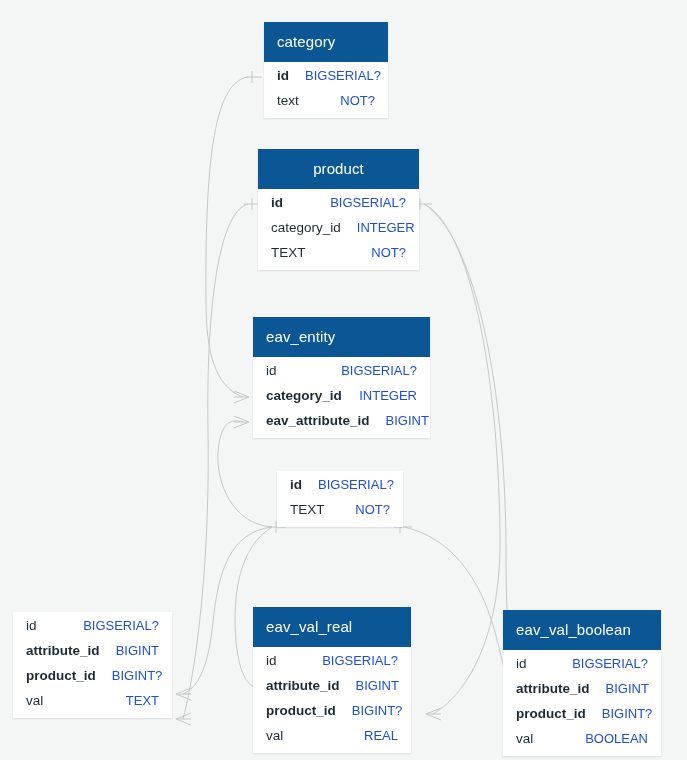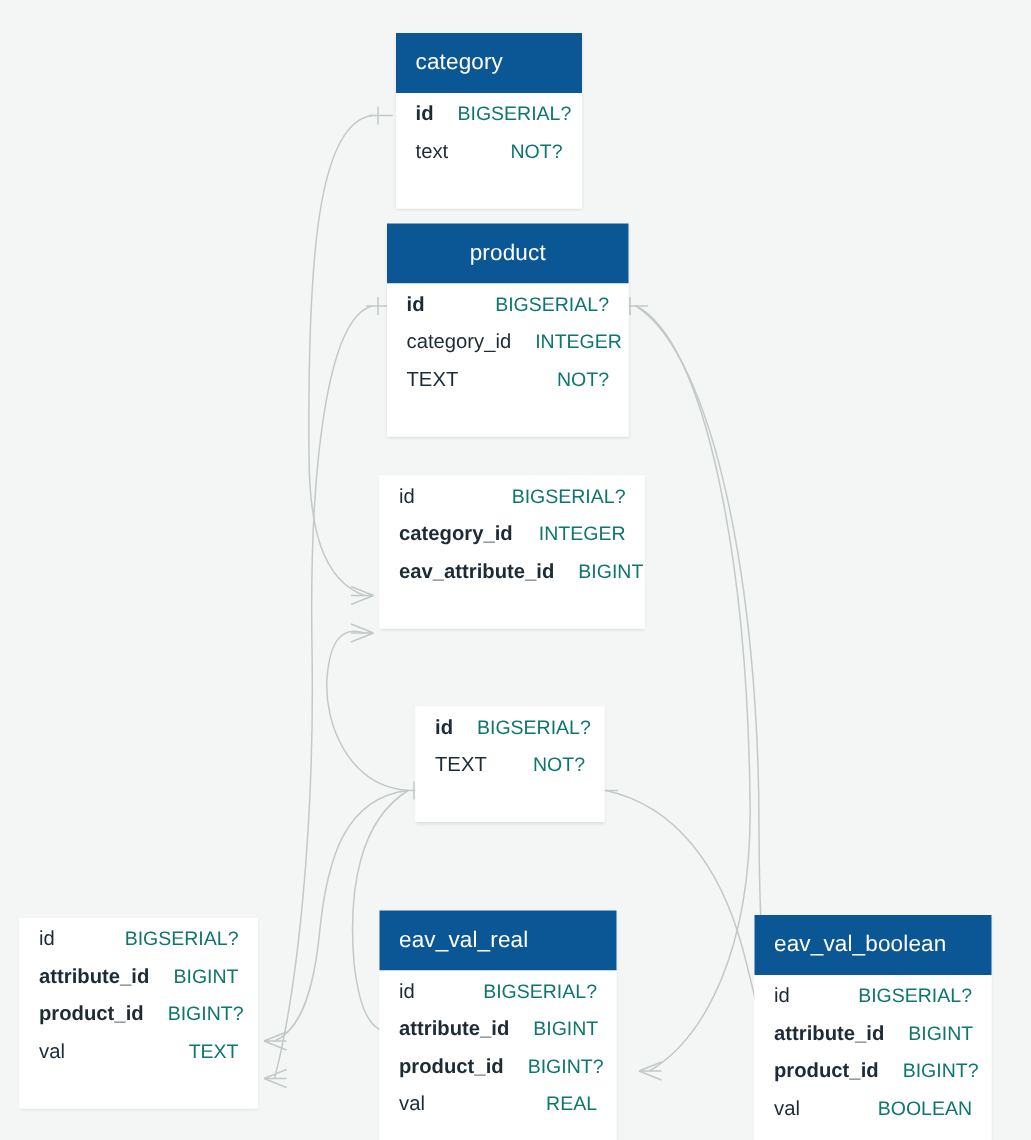--- a/index.html
+++ b/index.html
@@ -36,42 +36,42 @@
   .entity-header {
     background: #0b5796;
     color: #ffffff;
     font-size: 15px;
     line-height: 1;
     padding: 12px 13px 13px 13px;
     letter-spacing: 0.1px;
     white-space: nowrap;
   }
   .entity-body {
-    padding: 6px 0 21px 0;
+    padding: 6px 0 0 0;
     background: #ffffff;
   }
   .field-row {
     display: flex;
     align-items: baseline;
     justify-content: space-between;
     height: 25px;
     padding: 0 13px;
     box-sizing: border-box;
   }
   .field-name {
     font-size: 13.5px;
     color: #1d2b36;
     white-space: nowrap;
   }
   .field-name.key {
     font-weight: bold;
   }
   .field-type {
     font-size: 13px;
-    color: #0f766e;
+    color: #1d4ed8;
     white-space: nowrap;
     margin-left: 16px;
   }
 </style>
 </head>
 <body>
 
 <div id="canvas">
 
   <svg id="links" viewBox="0 0 687 760" xmlns="http://www.w3.org/2000/svg">
@@ -142,20 +142,21 @@
         <span class="field-type">INTEGER</span>
       </div>
       <div class="field-row">
         <span class="field-name">TEXT</span>
         <span class="field-type">NOT?</span>
       </div>
     </div>
   </div>
 
   <div class="entity" style="left:253px; top:305px; width:177px;">
+    <div class="entity-header">eav_entity</div>
     <div class="entity-body">
       <div class="field-row">
         <span class="field-name">id</span>
         <span class="field-type">BIGSERIAL?</span>
       </div>
       <div class="field-row">
         <span class="field-name key">category_id</span>
         <span class="field-type">INTEGER</span>
       </div>
       <div class="field-row">

